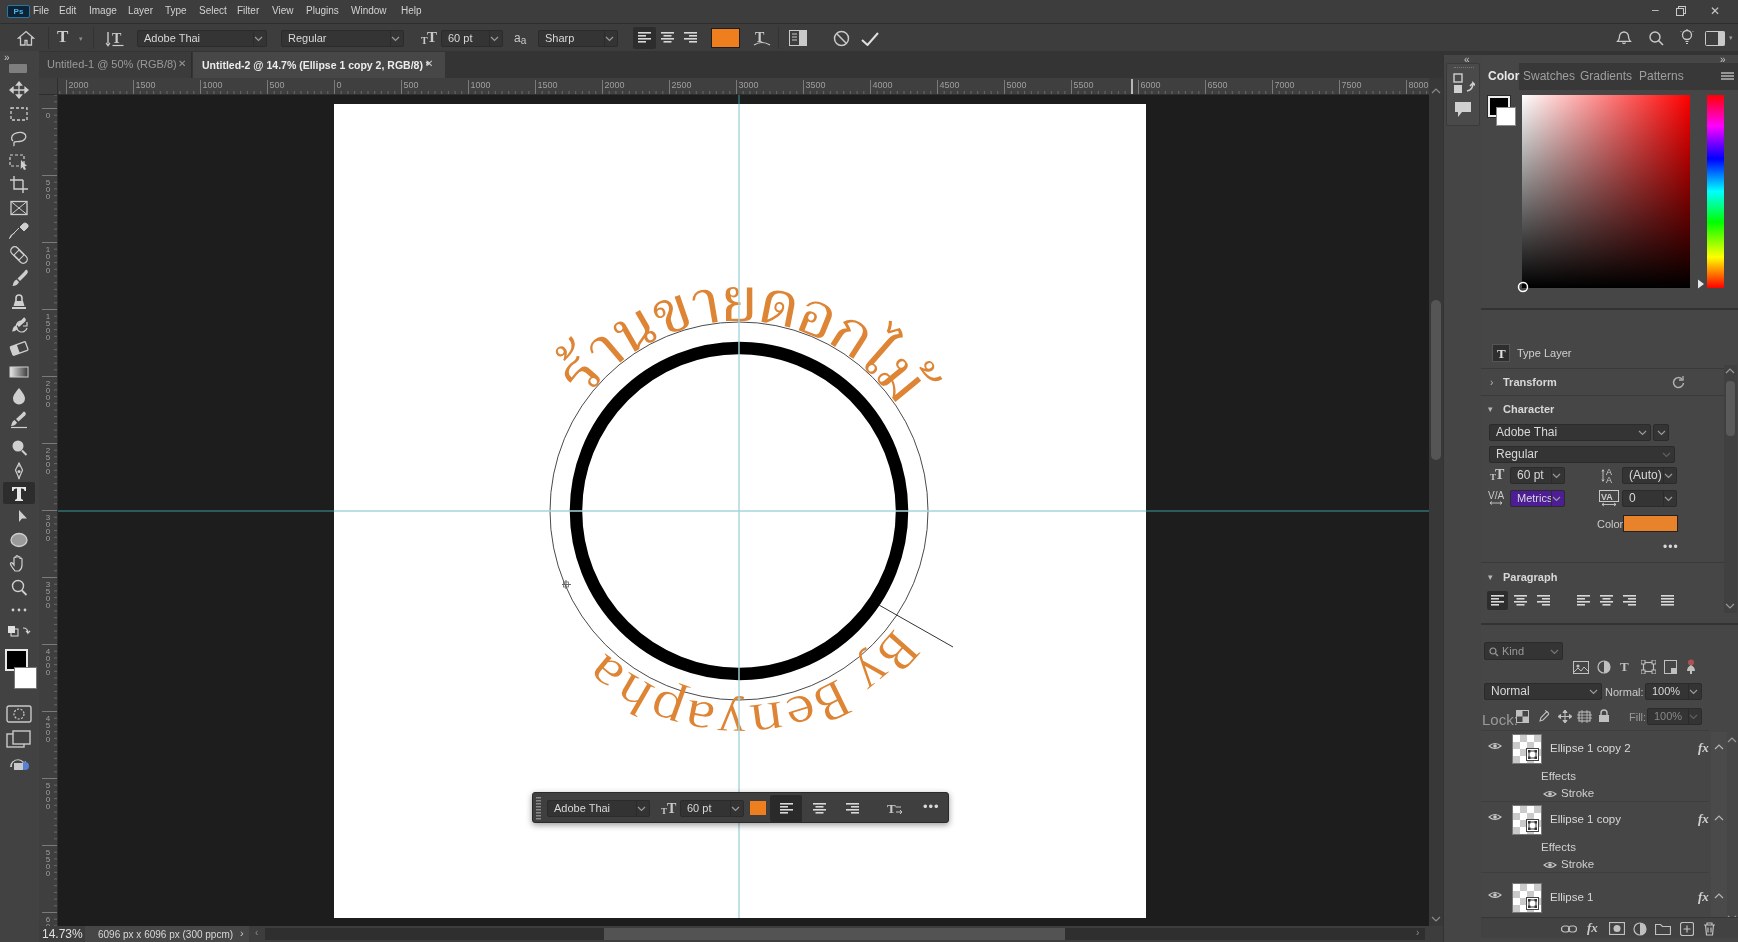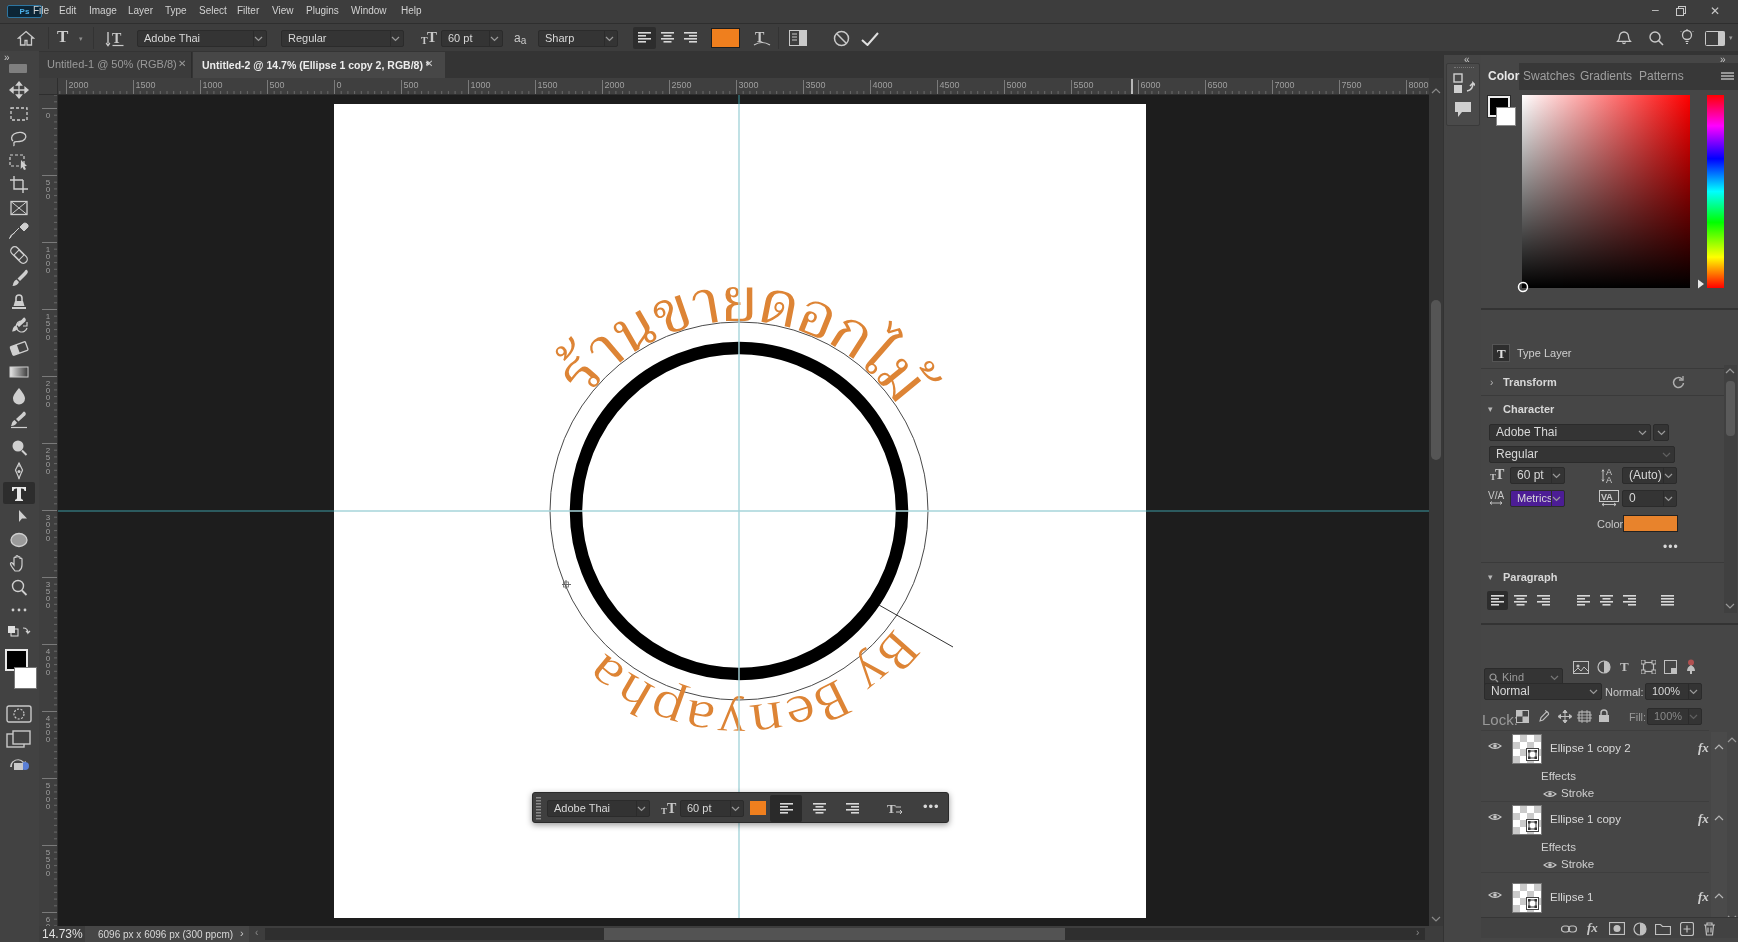--- a/index.html
+++ b/index.html
@@ -1,20 +1,20 @@
 <!DOCTYPE html>
 <html><head><meta charset="utf-8"><style>
 *{margin:0;padding:0;box-sizing:border-box}
 body{width:1738px;height:942px;overflow:hidden;font-family:"Liberation Sans",sans-serif;background:#3d3d3d}
 .abs{position:absolute}
 .lbl{position:absolute;color:#d8d8d8;font-size:11px;white-space:nowrap}
 </style></head><body>
 <div style="position:relative;width:1738px;height:942px">
 <div class="abs" style="left:0;top:0;width:1738px;height:23px;background:#3d3d3d">
-<div class="abs" style="left:7px;top:5px;width:35px;height:13px;background:#0c2536;border:1px solid #2d75a0;border-radius:2px;color:#4eb3ec;font-size:8px;text-align:center;line-height:12px;font-weight:bold">Ps</div>
+<div class="abs" style="left:7px;top:5px;width:23px;height:13px;background:#0c2536;border:1px solid #2d75a0;border-radius:2px;color:#4eb3ec;font-size:8px;text-align:center;line-height:12px;font-weight:bold">Ps</div>
 <span style="position:absolute;left:33px;top:5px;font-size:10px;color:#d2d2d2">File</span>
       <span style="position:absolute;left:59px;top:5px;font-size:10px;color:#d2d2d2">Edit</span>
       <span style="position:absolute;left:89px;top:5px;font-size:10px;color:#d2d2d2">Image</span>
       <span style="position:absolute;left:128px;top:5px;font-size:10px;color:#d2d2d2">Layer</span>
       <span style="position:absolute;left:165px;top:5px;font-size:10px;color:#d2d2d2">Type</span>
       <span style="position:absolute;left:199px;top:5px;font-size:10px;color:#d2d2d2">Select</span>
       <span style="position:absolute;left:237px;top:5px;font-size:10px;color:#d2d2d2">Filter</span>
       <span style="position:absolute;left:272px;top:5px;font-size:10px;color:#d2d2d2">View</span>
       <span style="position:absolute;left:306px;top:5px;font-size:10px;color:#d2d2d2">Plugins</span>
       <span style="position:absolute;left:351px;top:5px;font-size:10px;color:#d2d2d2">Window</span>
@@ -958,21 +958,21 @@
       <div class="abs" style="left:243px;top:310px;width:13px;height:248px;background:#404040">
         <svg width="10" height="6" style="position:absolute;left:1px;top:3px">
           <path d="M1 5 L5 1 L9 5" fill="none" stroke="#999" stroke-width="1.2"></path>
         </svg>
         <div class="abs" style="left:2px;top:16px;width:9px;height:55px;background:#5a5a5a;border-radius:4px"></div>
         <svg width="10" height="6" style="position:absolute;left:1px;top:238px">
           <path d="M1 1 L5 5 L9 1" fill="none" stroke="#999" stroke-width="1.2"></path>
         </svg>
       </div>
       <div class="abs" style="left:0;top:568px;width:257px;height:319px;background:#464646;border-top:2px solid #333">
-        <div class="abs" style="left:3px;top:43px;width:79px;height:18px;background:#343434;border:1px solid #2b2b2b;border-radius:2px">
+        <div class="abs" style="left:3px;top:17px;width:79px;height:18px;background:#343434;border:1px solid #2b2b2b;border-radius:2px">
           <svg width="10" height="10" style="position:absolute;left:4px;top:4px">
             <circle cx="4" cy="4" r="3" fill="none" stroke="#9a9a9a" stroke-width="1.2"></circle>
             <line x1="6.5" y1="6.5" x2="9" y2="9" stroke="#9a9a9a" stroke-width="1.2"></line>
           </svg>
           <span style="position:absolute;left:17px;top:2px;font-size:11px;color:#9a9a9a">Kind</span>
           <svg width="9" height="6" style="position:absolute;right:3px;top:6px">
             <path d="M1 1 L4.5 4.5 L8 1" fill="none" stroke="#777" stroke-width="1.2"></path>
           </svg>
         </div>
         <svg width="16" height="13" style="position:absolute;left:92px;top:36px">

